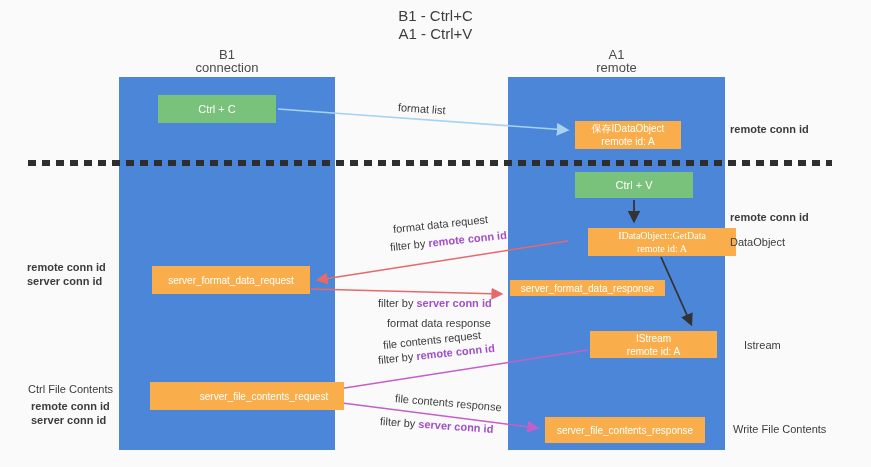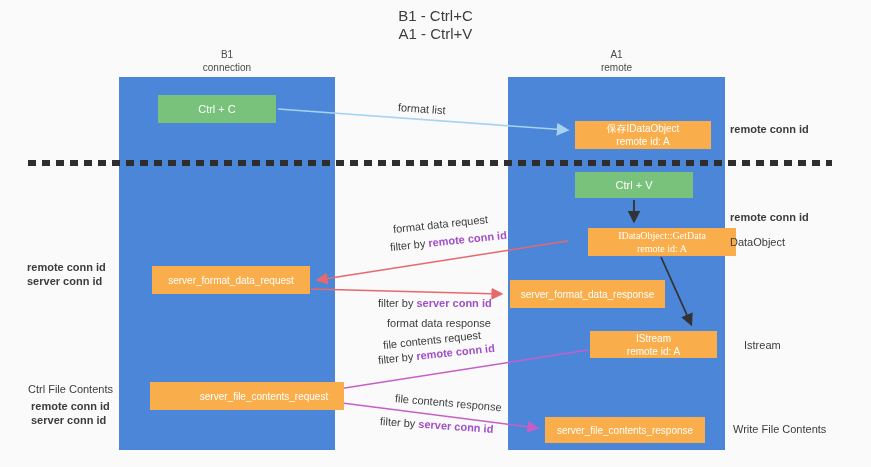--- a/index.html
+++ b/index.html
@@ -5,46 +5,46 @@
   html,body { margin:0; padding:0; background:#fafafa; }
   #canvas {
     position:relative; width:871px; height:467px;
     background:#fafafa; overflow:hidden;
     font-family:"Liberation Sans", sans-serif;
   }
   
   #title { position:absolute; top:7px; left:0; width:871px; text-align:center;
            font-size:15px; color:#3d3d3d; line-height:18px; z-index:5; }
   
-  .lane-header { position:absolute; top:48px; text-align:center; font-size:10px;
+  .lane-header { position:absolute; top:48px; text-align:center; font-size:13px;
                  color:#4a4a4a; line-height:13px; z-index:5; }
   #hdr-left  { left:119px; width:216px; }
   #hdr-right { left:508px; width:217px; }
   
   .lane { position:absolute; top:77px; height:373px; background:#4c86d9; z-index:1; }
   #lane-left  { left:119px; width:216px; }
   #lane-right { left:508px; width:217px; }
   
   #dashed { position:absolute; left:28px; top:160px; width:804px; height:6px;
             background:repeating-linear-gradient(90deg,#2e2e2e 0 8px,transparent 8px 14px);
             z-index:2; }
   
   #arrows { position:absolute; left:0; top:0; z-index:3; pointer-events:none; }
   
   .node { position:absolute; display:flex; align-items:center; justify-content:center;
           color:#fff; text-align:right; z-index:4; white-space:nowrap; }
   .green  { background:#79c27c; font-size:11px; }
   .orange { background:#f9ae4b; font-size:10px; }
   .two-line { flex-direction:column; line-height:13px; font-size:10px; }
   #node-ctrl-c   { left:158px; top:95px;  width:118px; height:28px; }
-  #node-save-obj { left:575px; top:121px; width:136px; height:28px; }
+  #node-save-obj { left:575px; top:121px; width:106px; height:28px; }
   #node-ctrl-v   { left:575px; top:172px; width:118px; height:26px; }
   #node-getdata  { left:588px; top:228px; width:148px; height:28px;font-family:Liberation Serif, serif; }
   #node-fmt-req  { left:152px; top:266px; width:158px; height:28px; }
-  #node-fmt-resp { left:510px; top:280px; width:155px; height:28px; }
+  #node-fmt-resp { left:510px; top:280px; width:155px; height:16px; }
   #node-istream  { left:590px; top:331px; width:127px; height:27px; }
   #node-file-req { left:150px; top:382px; width:160px; height:28px;padding-left:34px; }
   #node-file-resp{ left:545px; top:417px; width:160px; height:26px; }
   
   .albl { position:absolute; font-size:11px; color:#3c3c3c; z-index:5;
           white-space:nowrap; transform-origin:left center; }
   .purple { color:#a24fc8; font-weight:bold; }
   .greent { color:#55b357; font-weight:bold; }
   .albl .purple, .albl .greent { margin-left:3px; }
   #al-format-list  { left:398px; top:101px; transform:rotate(4deg); }

